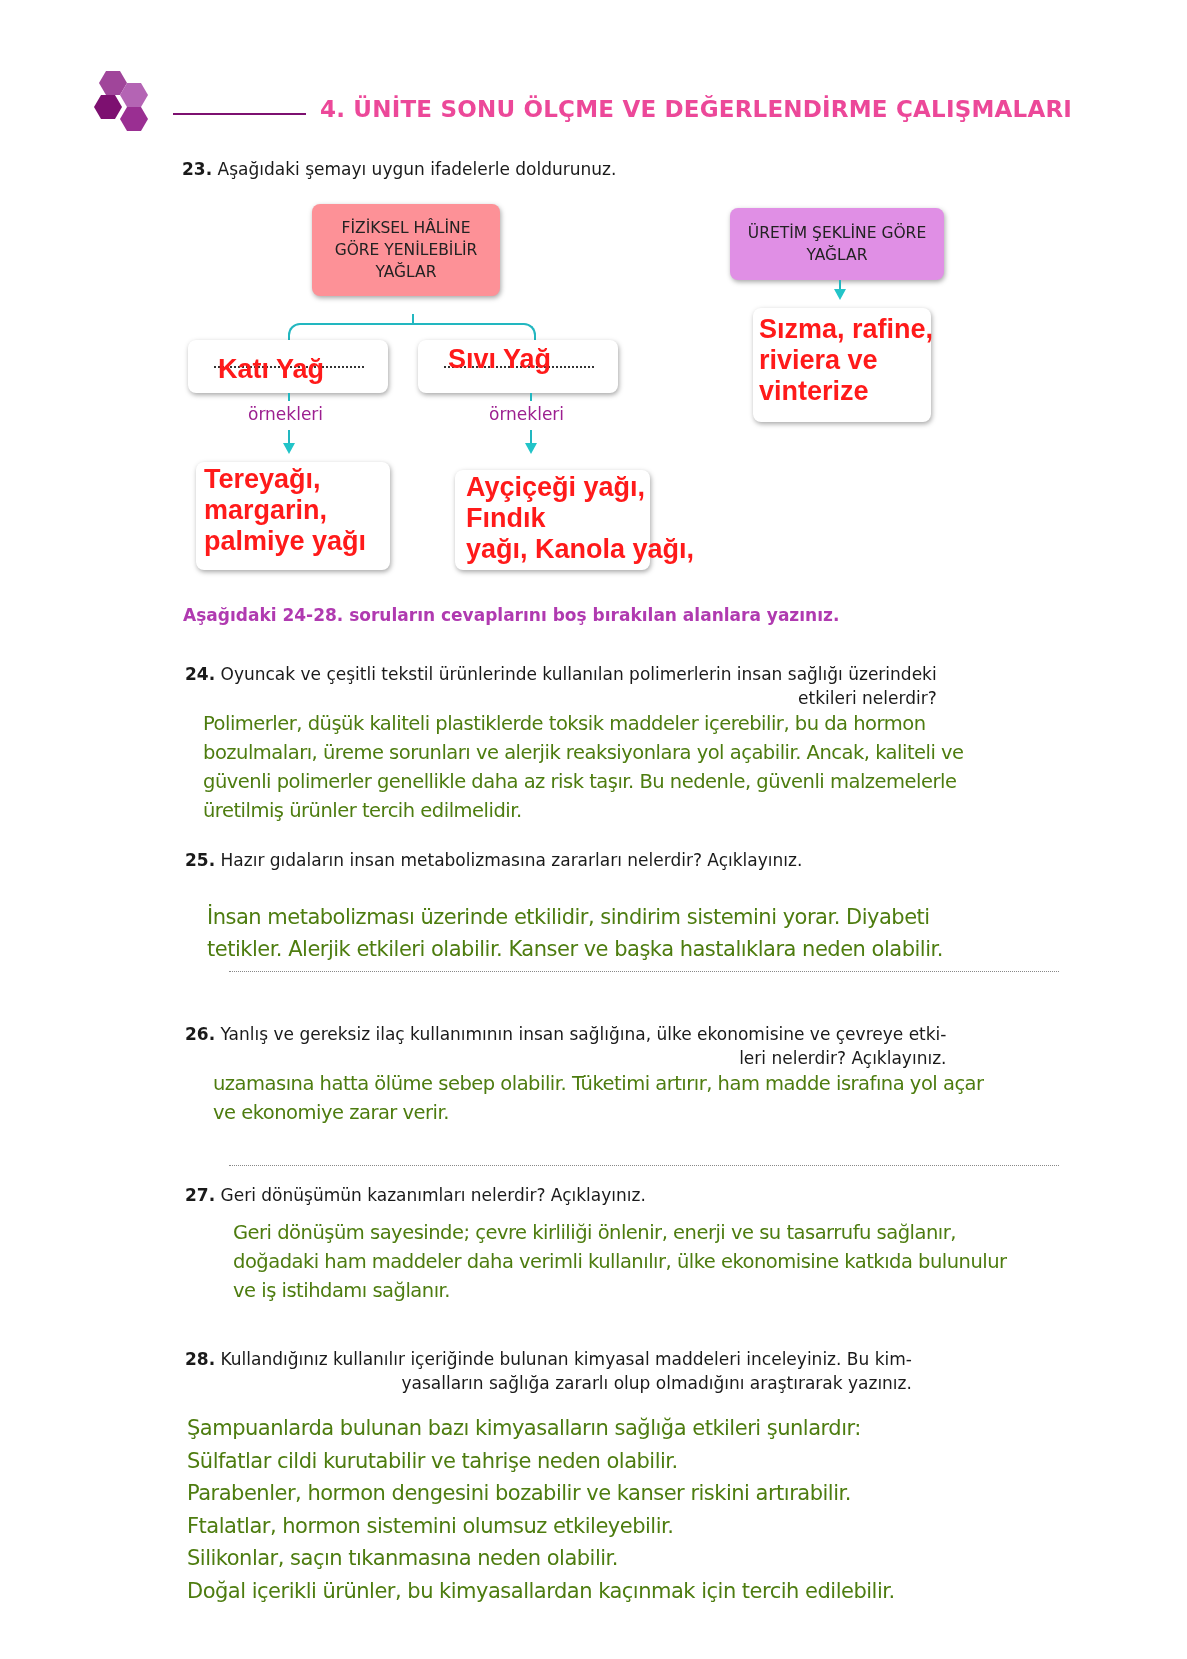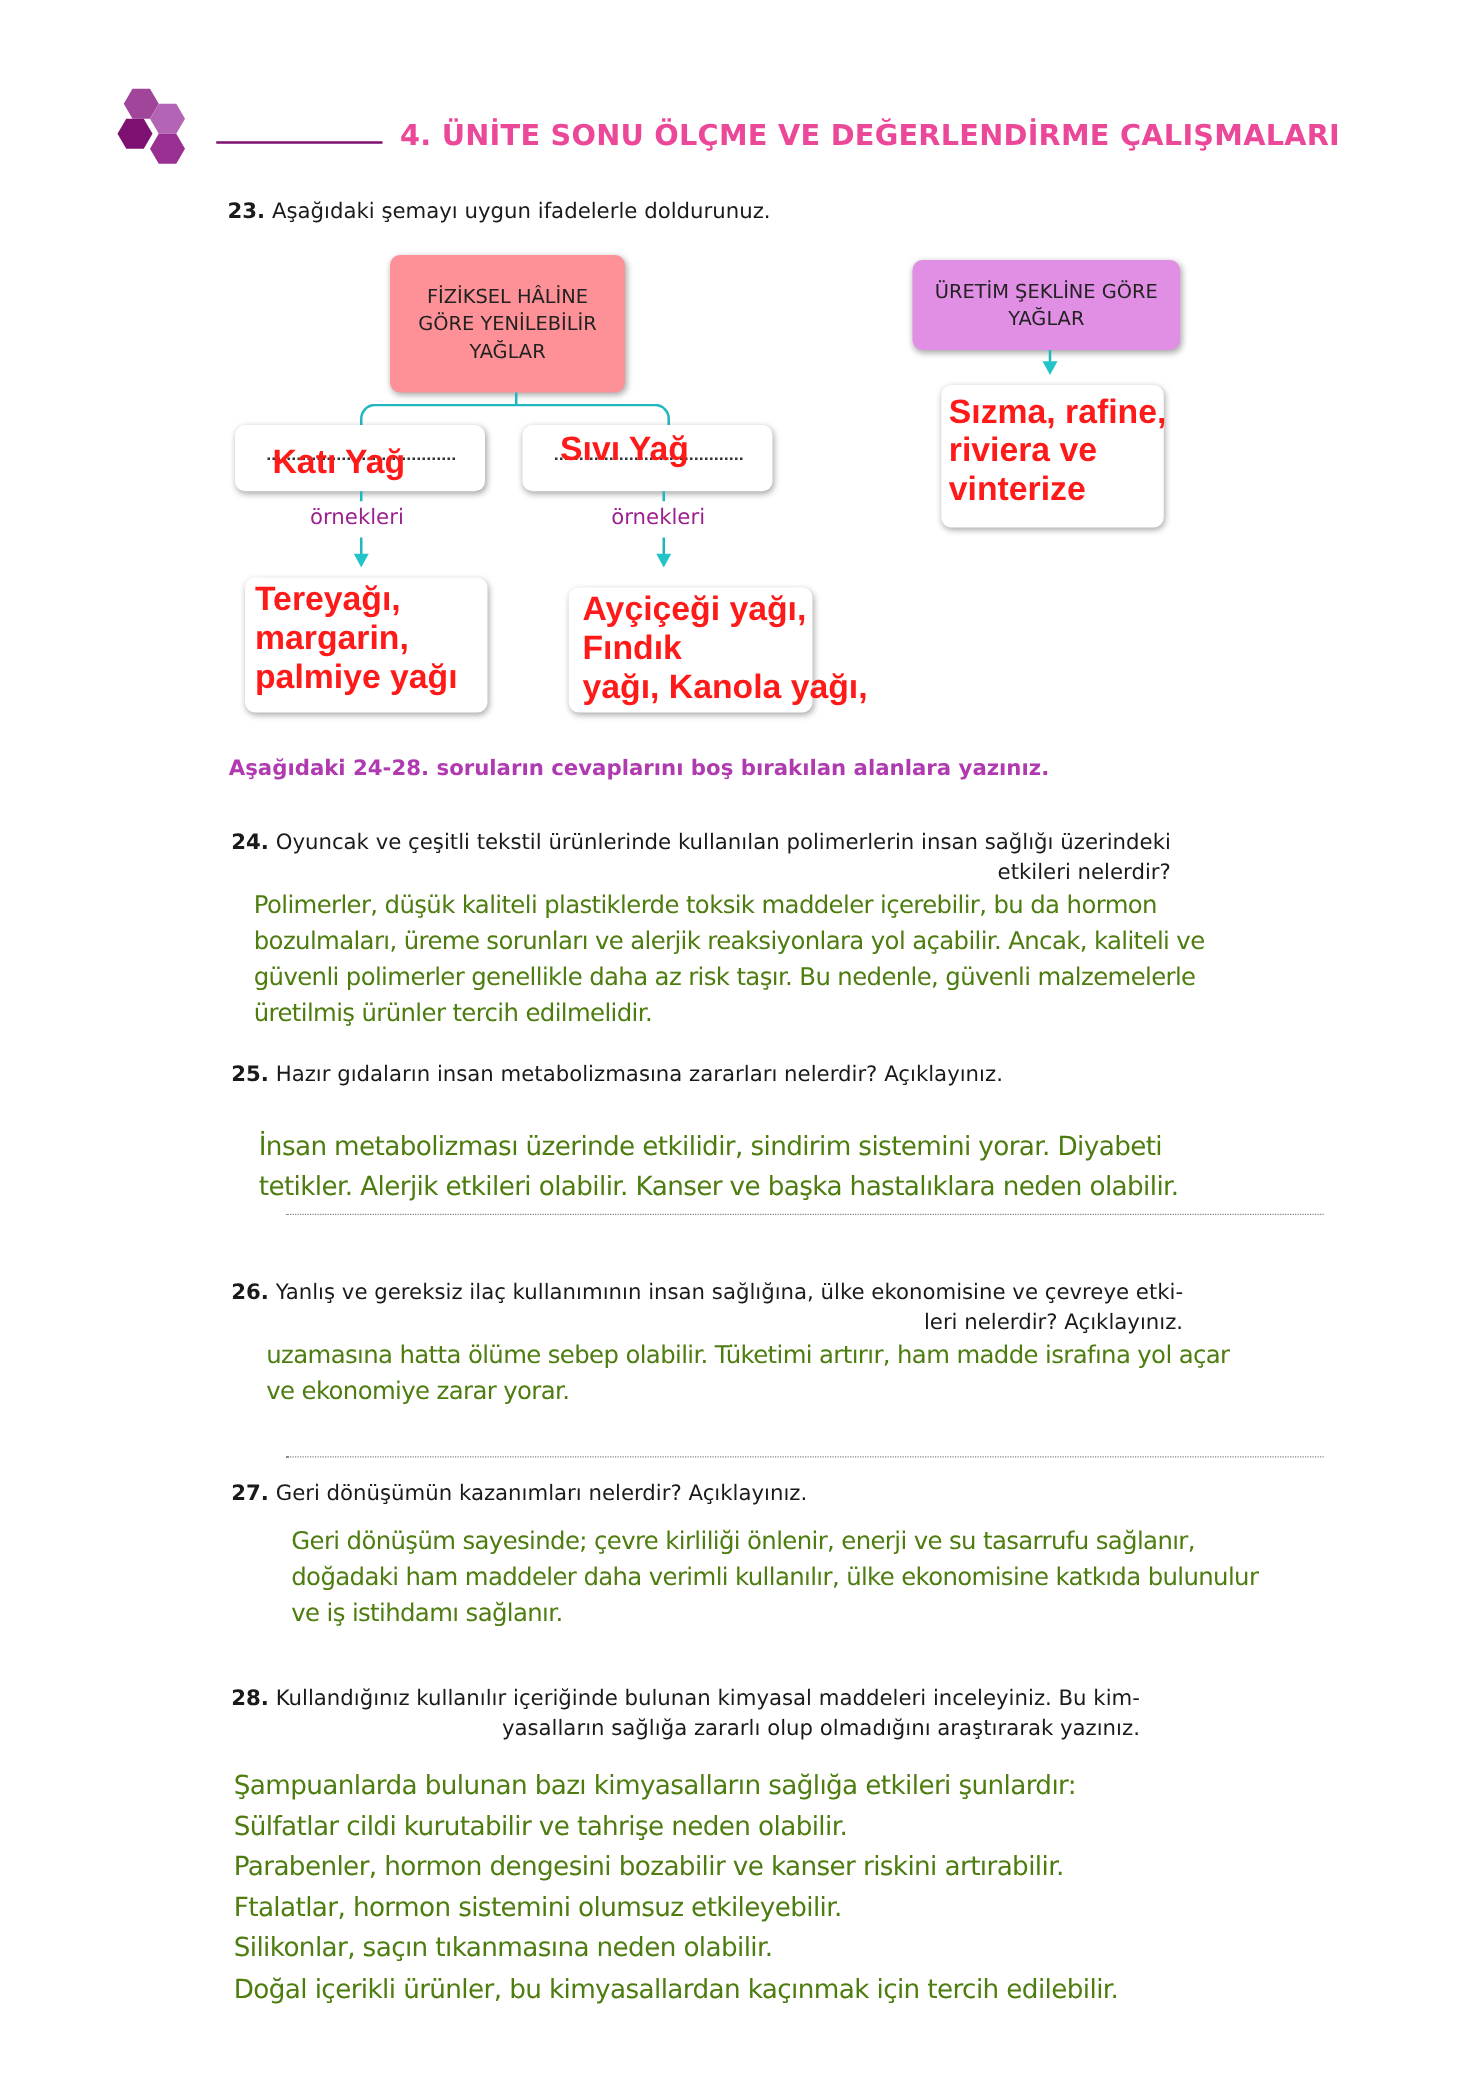--- a/index.html
+++ b/index.html
@@ -47,21 +47,21 @@
   <polygon points="6,3 20,3 27,15 20,27 6,27 -1,15" fill="#9a2f92" transform="translate(29,36)"></polygon>
 </svg>
 <div class="abs header-rule"></div>
 <div class="abs header-title">4. ÜNİTE SONU ÖLÇME VE DEĞERLENDİRME ÇALIŞMALARI</div>
 
 <div class="abs q" style="left:182px; top:157px;">
   <b>23.</b>
   <span>Aşağıdaki şemayı uygun ifadelerle doldurunuz.</span>
 </div>
 
-<div class="abs box box-head pink" style="left:312px; top:204px; width:188px; height:110px;">
+<div class="abs box box-head pink" style="left:312px; top:204px; width:188px; height:92px;">
   <div>
     <div>FİZİKSEL HÂLİNE</div>
     <div>GÖRE YENİLEBİLİR</div>
     <div>YAĞLAR</div>
   </div>
 </div>
 
 <div class="conn" style="left:412px; top:314px; width:2px; height:10px;"></div>
 <div class="abs" style="left:288px; top:323px; width:244px; height:16px; border:2px solid #22b7c0; border-bottom:none; border-radius:12px 12px 0 0;"></div>
 
@@ -136,21 +136,21 @@
 </div>
 <div class="ansline" style="left:229px; top:971px; width:830px;"></div>
 
 <div class="abs q" style="left:185px; top:1022px;">
   <b>26.</b>
   <span>Yanlış ve gereksiz ilaç kullanımının insan sağlığına, ülke ekonomisine ve çevreye etki-</span>
   <span class="cont">leri nelerdir? Açıklayınız.</span>
 </div>
 <div class="abs ans" style="left:213px; top:1069px;">
   <div>uzamasına hatta ölüme sebep olabilir. Tüketimi artırır, ham madde israfına yol açar</div>
-  <div>ve ekonomiye zarar yorar.</div>
+  <div>ve ekonomiye zarar verir.</div>
 </div>
 <div class="ansline" style="left:229px; top:1165px; width:830px;"></div>
 
 <div class="abs q" style="left:185px; top:1183px;">
   <b>27.</b>
   <span>Geri dönüşümün kazanımları nelerdir? Açıklayınız.</span>
 </div>
 <div class="abs ans" style="left:216px; top:1218px;margin-left:17px;">
   <div>Geri dönüşüm sayesinde; çevre kirliliği önlenir, enerji ve su tasarrufu sağlanır,</div>
   <div>doğadaki ham maddeler daha verimli kullanılır, ülke ekonomisine katkıda bulunulur</div>

